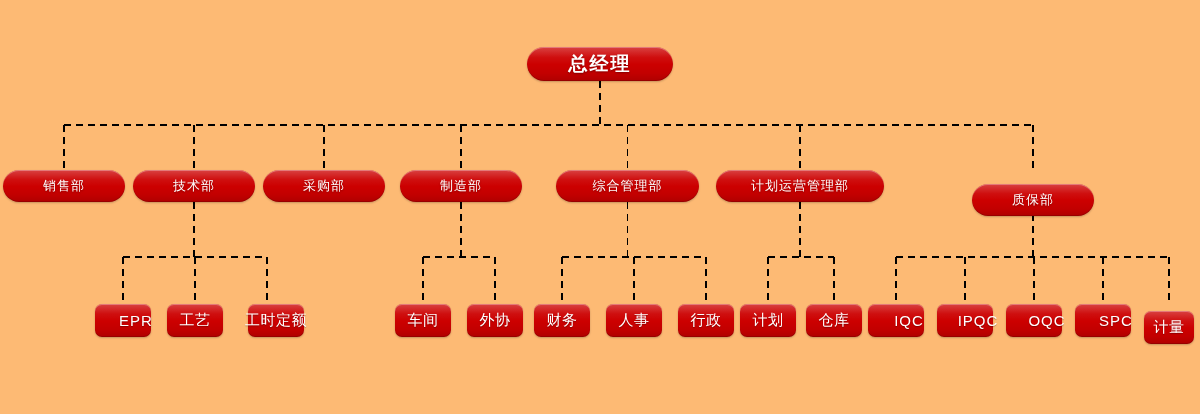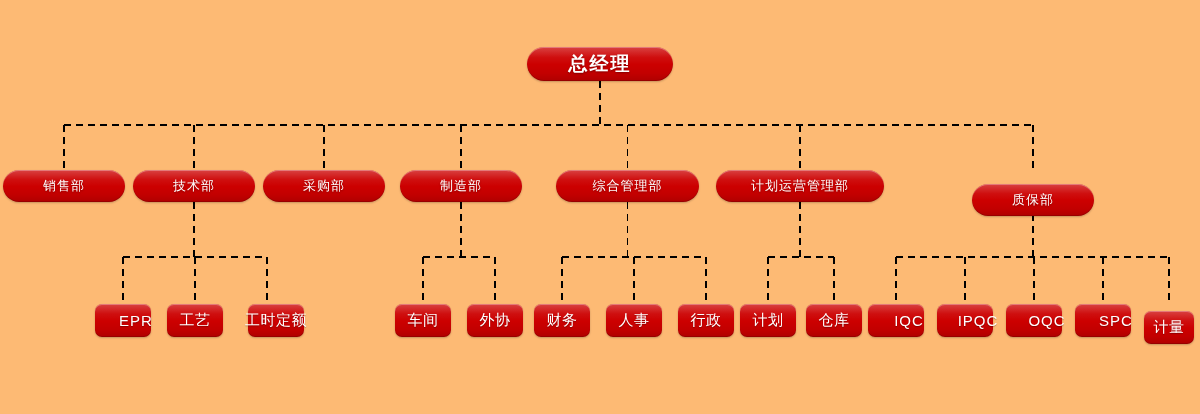--- a/index.html
+++ b/index.html
@@ -130,19 +130,19 @@
       <div class="node node-leaf" style="left: 167px; top: 304px; width: 56px; height: 33px;">工艺</div>
       <div class="node node-leaf" style="left: 239px; top: 304px; width: 56px; height: 33px; margin-left: 9px;">工时定额</div>
       <div class="node node-leaf" style="left: 395px; top: 304px; width: 56px; height: 33px;">车间</div>
       <div class="node node-leaf" style="left: 467px; top: 304px; width: 56px; height: 33px;">外协</div>
       <div class="node node-leaf" style="left: 534px; top: 304px; width: 56px; height: 33px;">财务</div>
       <div class="node node-leaf" style="left: 606px; top: 304px; width: 56px; height: 33px;">人事</div>
       <div class="node node-leaf" style="left: 678px; top: 304px; width: 56px; height: 33px;">行政</div>
       <div class="node node-leaf" style="left: 740px; top: 304px; width: 56px; height: 33px;">计划</div>
       <div class="node node-leaf" style="left: 806px; top: 304px; width: 56px; height: 33px;">仓库</div>
       <div class="node node-leaf latin" style="left: 868px; top: 304px; width: 56px; height: 33px;">IQC</div>
-      <div class="node node-leaf latin" style="left: 937px; top: 304px; width: 56px; height: 33px; border-radius: 8px;">IPQC</div>
+      <div class="node node-leaf latin" style="left: 937px; top: 304px; width: 56px; height: 33px;">IPQC</div>
       <div class="node node-leaf latin" style="left: 1006px; top: 304px; width: 56px; height: 33px;">OQC</div>
       <div class="node node-leaf latin" style="left: 1075px; top: 304px; width: 56px; height: 33px;">SPC</div>
       <div class="node node-leaf" style="left: 1144px; top: 304px; width: 50px; height: 33px; margin-top: 7px;">计量</div>
     </div>
 
 </div>
 
 </body></html>

